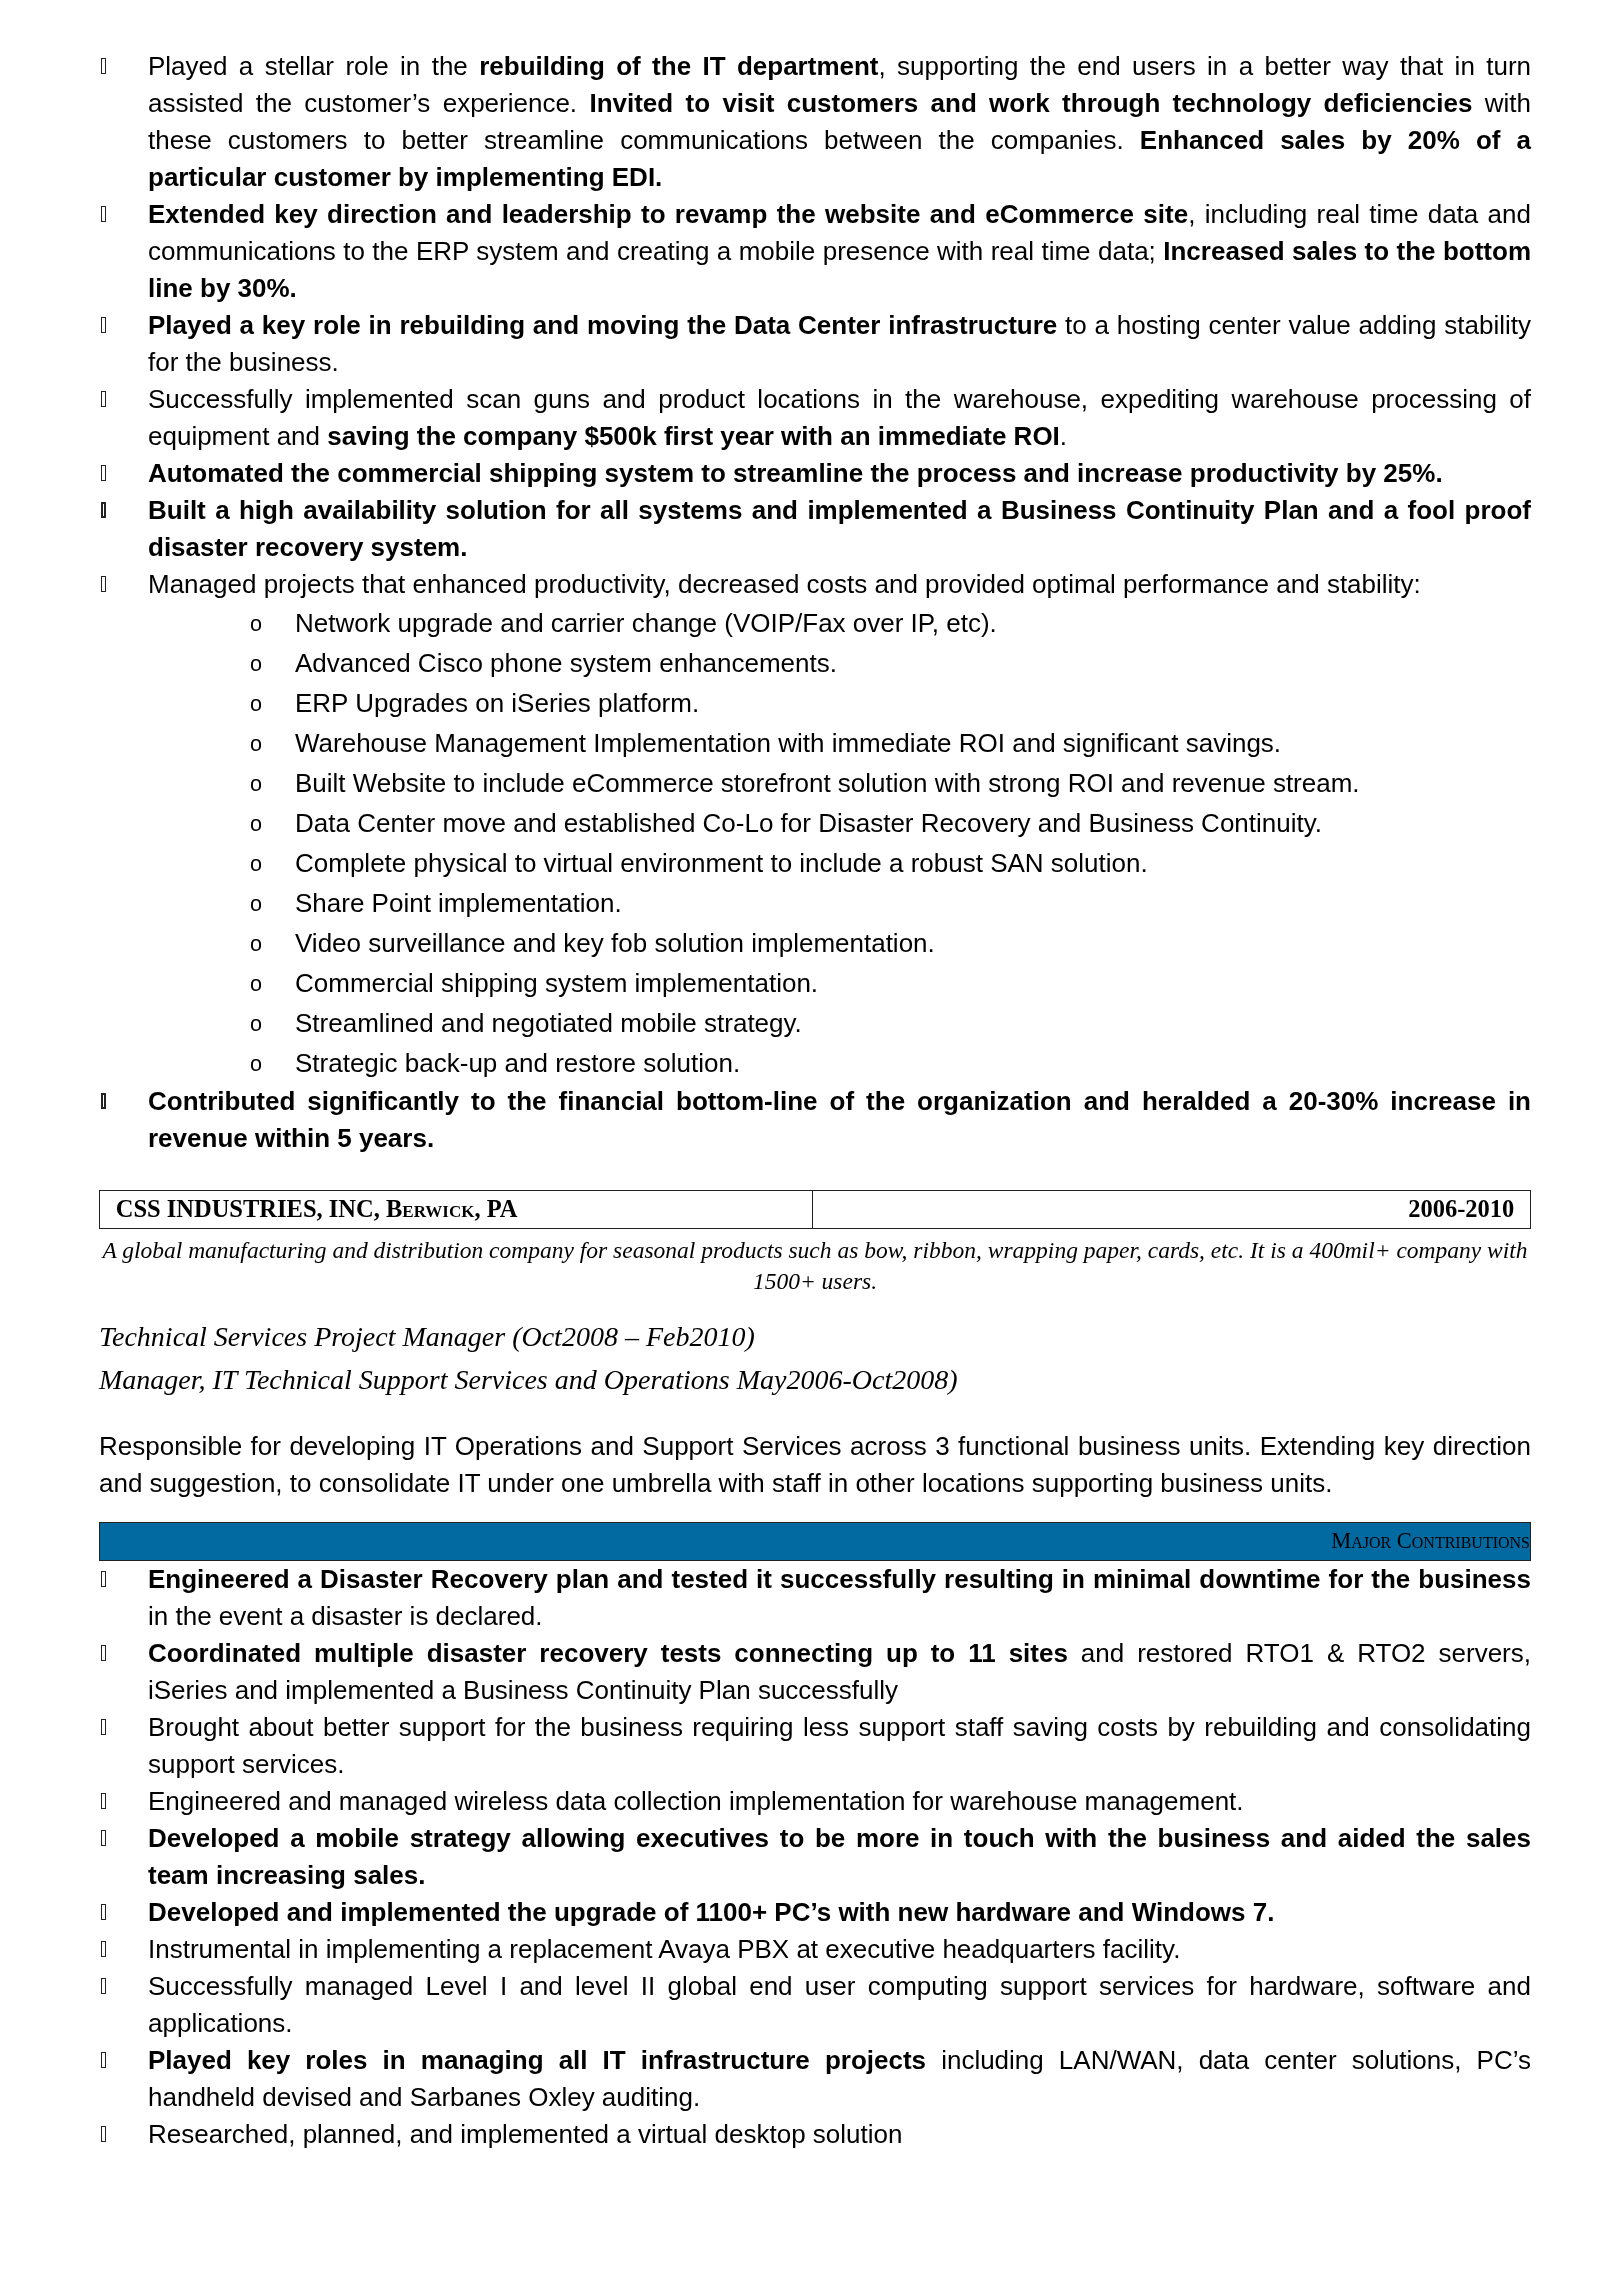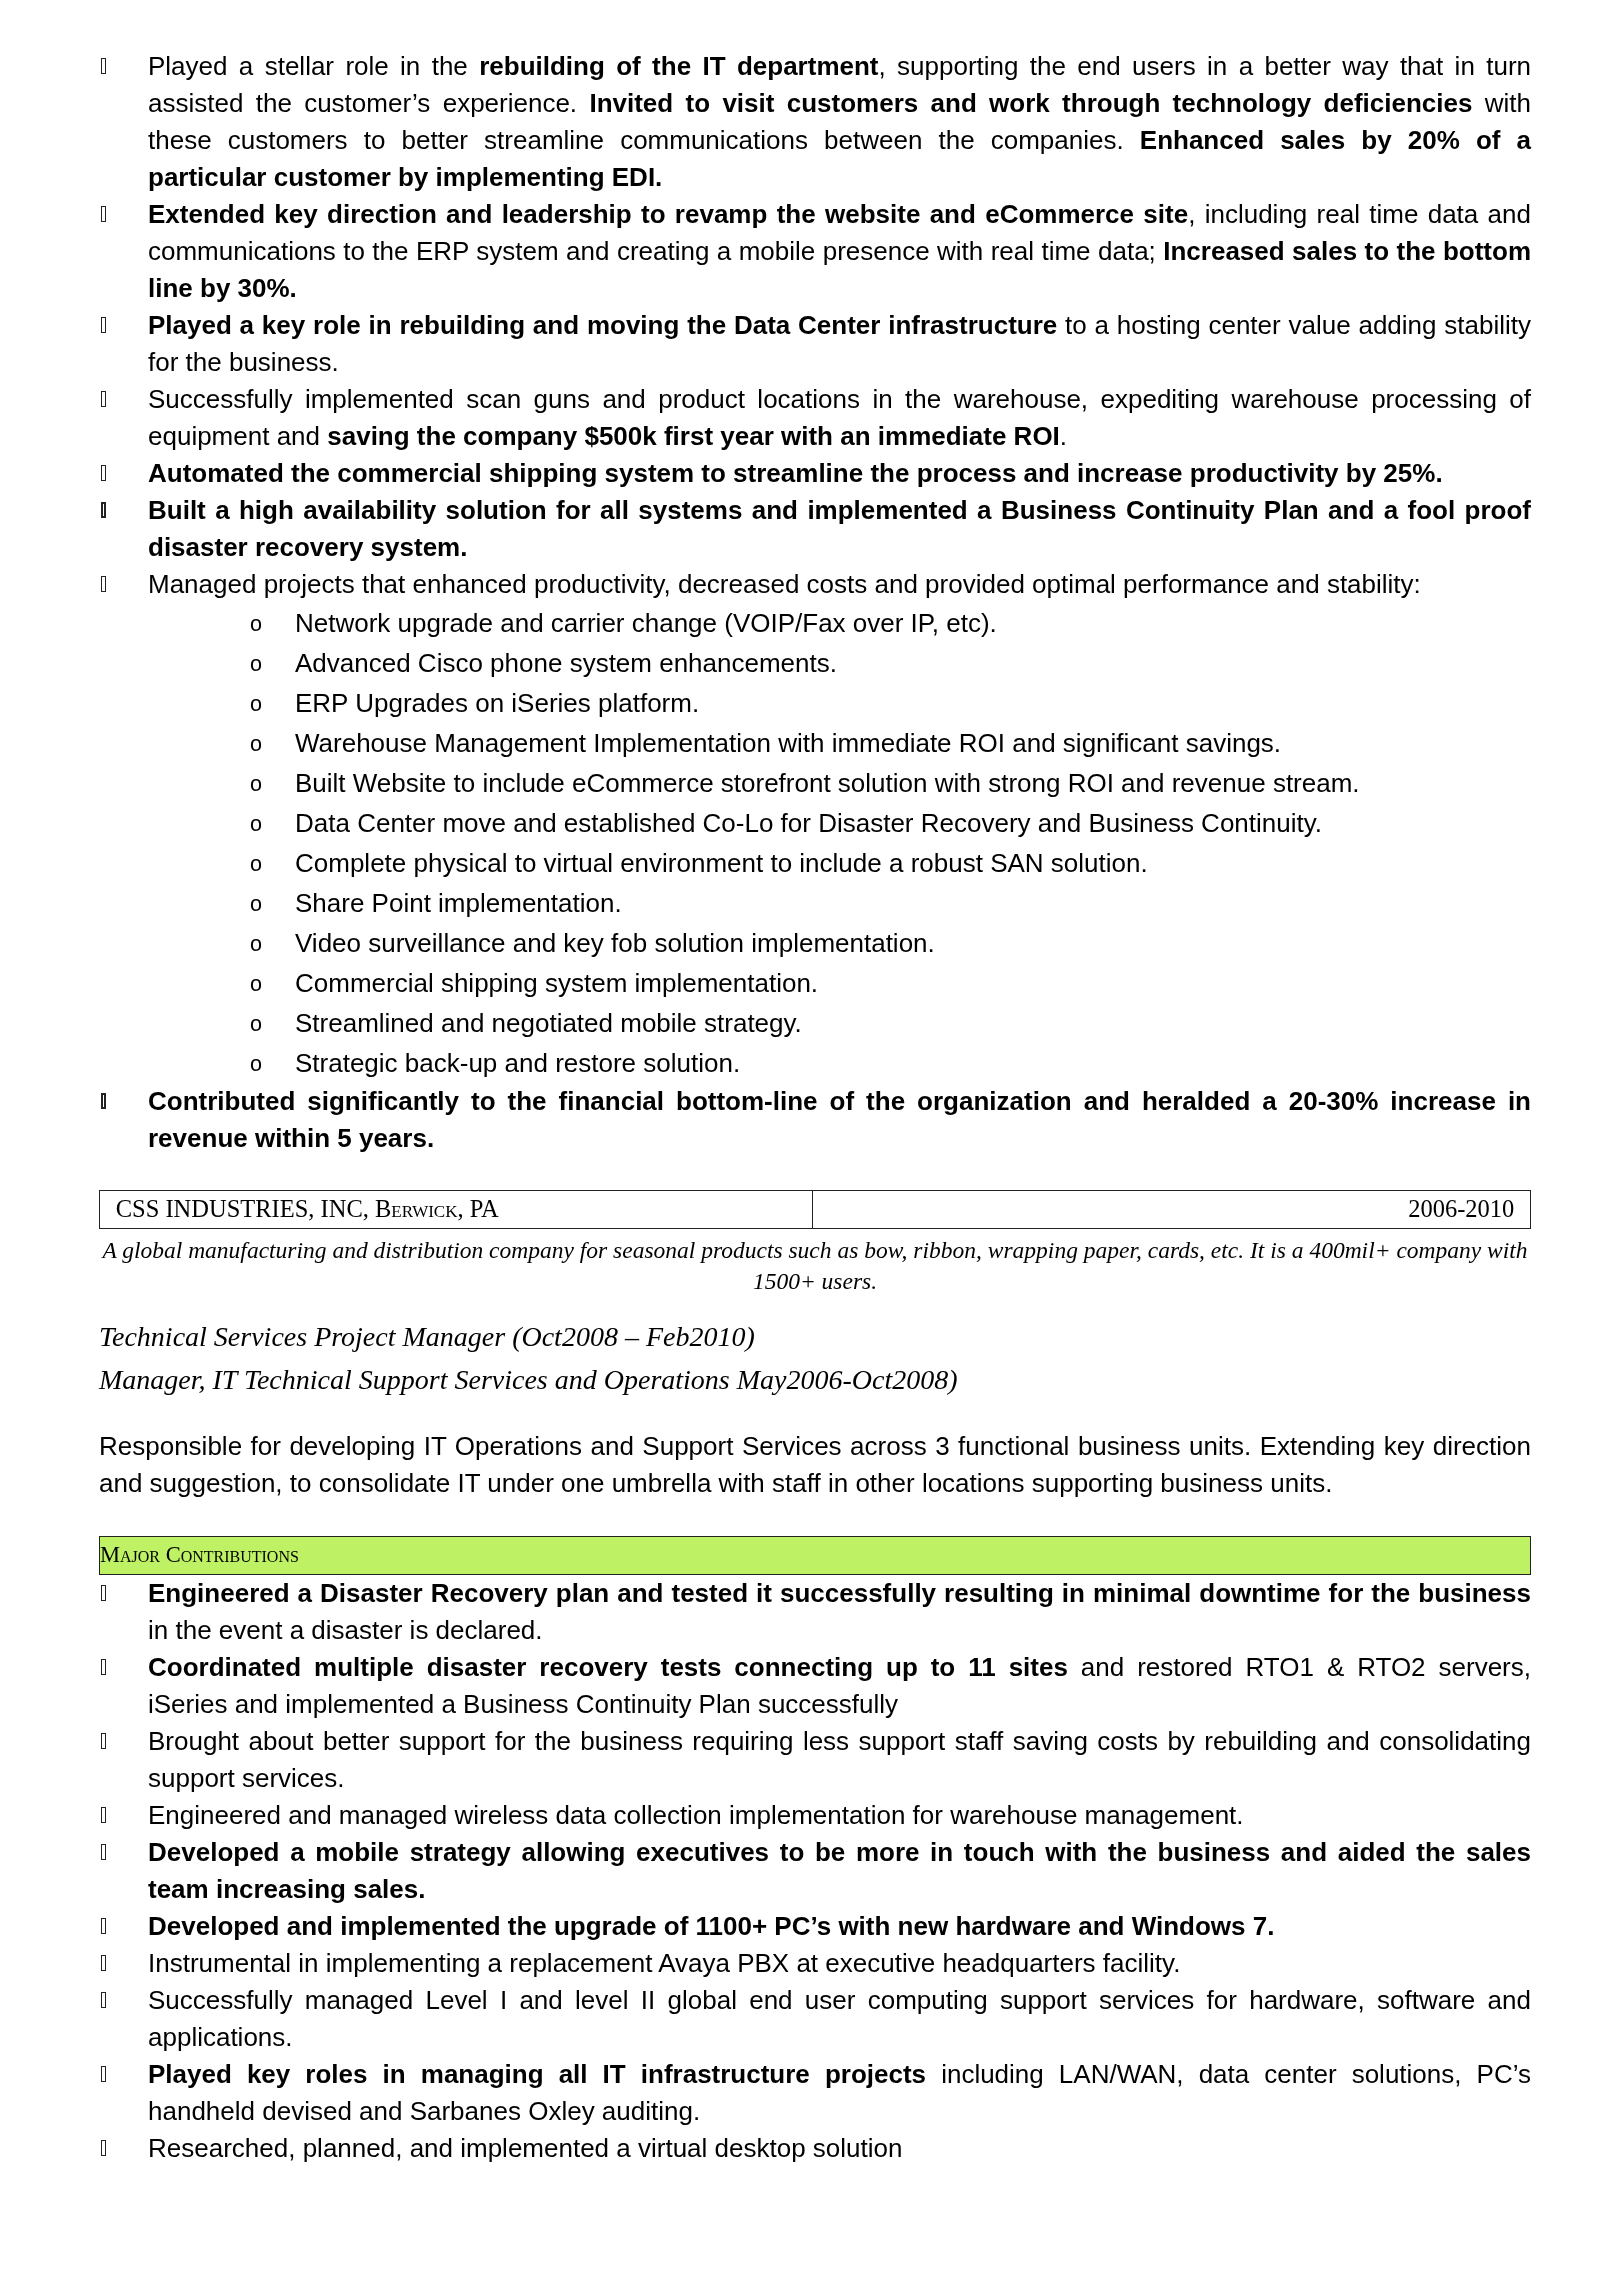--- a/index.html
+++ b/index.html
@@ -13,37 +13,37 @@
     width: 4.9px; height: 16.7px; border: 1.3px solid #222; box-sizing: border-box;
   }
   .bullet-glyph.heavy { border-width: 2px; }
   ul.sub { list-style: none; margin: 0; padding: 0; }
   ul.sub > li { position: relative; padding-left: 196px; line-height: 40px; }
   .sub-glyph { position: absolute; left: 151px; top: 1px; font-size: 21.6px; }
   b { font-weight: bold; }
 
   .company-box {
     margin-top: 33px; display: flex; border: 1.5px solid #222; height: 37px;
-    font-family: "Liberation Serif", serif; font-size: 24.5px; font-weight: normal;
+    font-family: "Liberation Serif", serif; font-size: 24.5px; font-weight: bold;
   }
   .company-left { width: 696px; border-right: 1.5px solid #222; padding-left: 15.7px; line-height: 35px; }
   .company-right { flex: 1; text-align: right; padding-right: 15.7px; line-height: 35px; }
   .sc { font-variant: small-caps; }
   .company-desc {
     font-family: "Liberation Serif", serif; font-style: italic; font-size: 23.5px;
     text-align: center; line-height: 31px; margin-top: 6px;
   }
   .titles {
     font-family: "Liberation Serif", serif; font-style: italic; font-size: 28px;
     line-height: 43px; margin-top: 17.6px;
   }
   .summary { margin-top: 27.4px; text-align: justify; }
   .section-bar {
-    margin-top: 34px; background: #bef264; border: 1.5px solid #222;
-    height: 37px; line-height: 36px; text-align: left;
+    margin-top: 20px; background: #0369a1; border: 1.5px solid #222;
+    height: 37px; line-height: 36px; text-align: right;
     font-family: "Liberation Serif", serif; font-size: 22.5px; font-variant: small-caps;
   }
   .after-bar { margin-top: 17.6px; }
 </style>
 </head>
 <body>
 
 <div class="page">
 
   <ul class="bullets sans">

